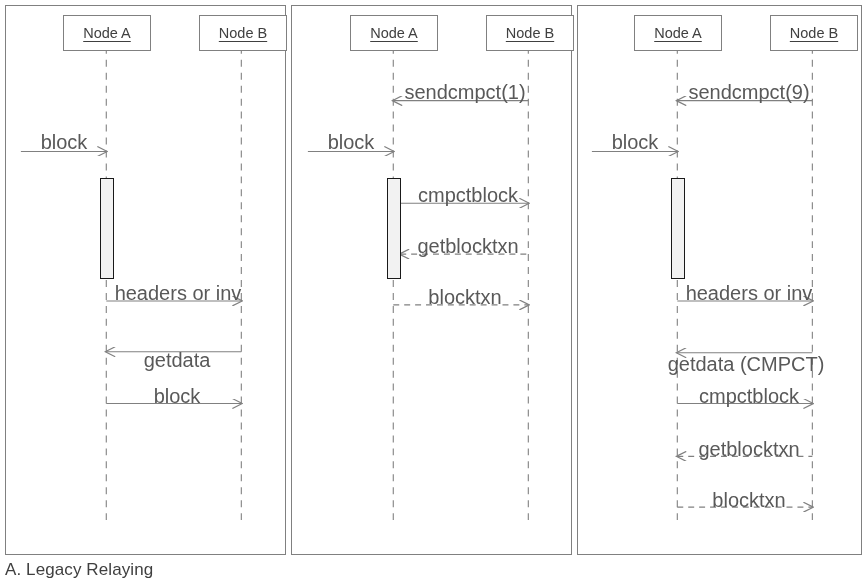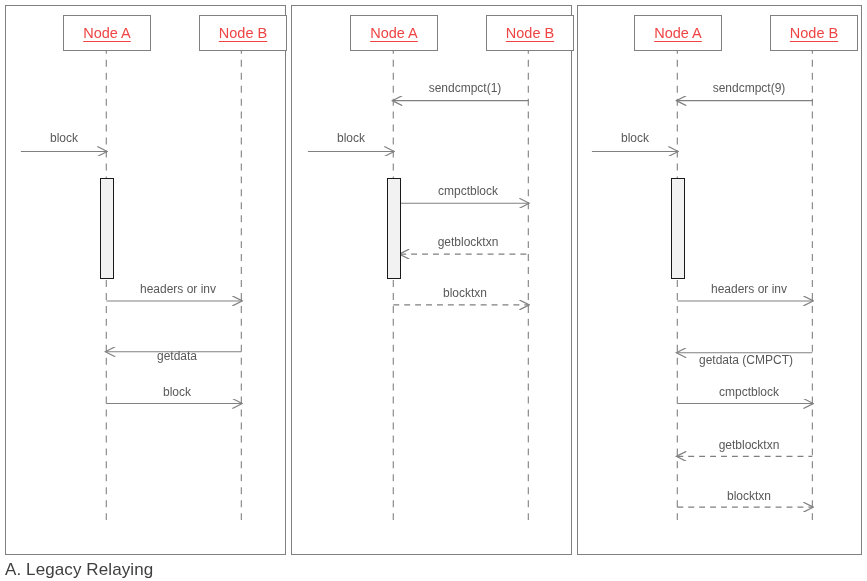--- a/index.html
+++ b/index.html
@@ -49,34 +49,34 @@
     border: 1px solid #808080;
     background: #ffffff;
     height: 36px;
     width: 88px;
     display: flex;
     align-items: center;
     justify-content: center;
   }
   .nodebox span {
     font-size: 14.5px;
-    color: #ef4444;
+    color: #404040;
     text-decoration: underline;
     text-underline-offset: 2.5px;
   }
   .actbox {
     position: absolute;
     box-sizing: border-box;
     width: 14px;
     border: 1.4px solid #1a1a1a;
     background: #f2f2f2;
   }
   .msg-label {
     position: absolute;
-    font-size: 12px;
+    font-size: 20px;
     color: #595959;
     white-space: nowrap;
     transform: translateX(-50%);
     line-height: 1;
   }
 </style>
 </head>
 <body>
 
 <div id="figure">

